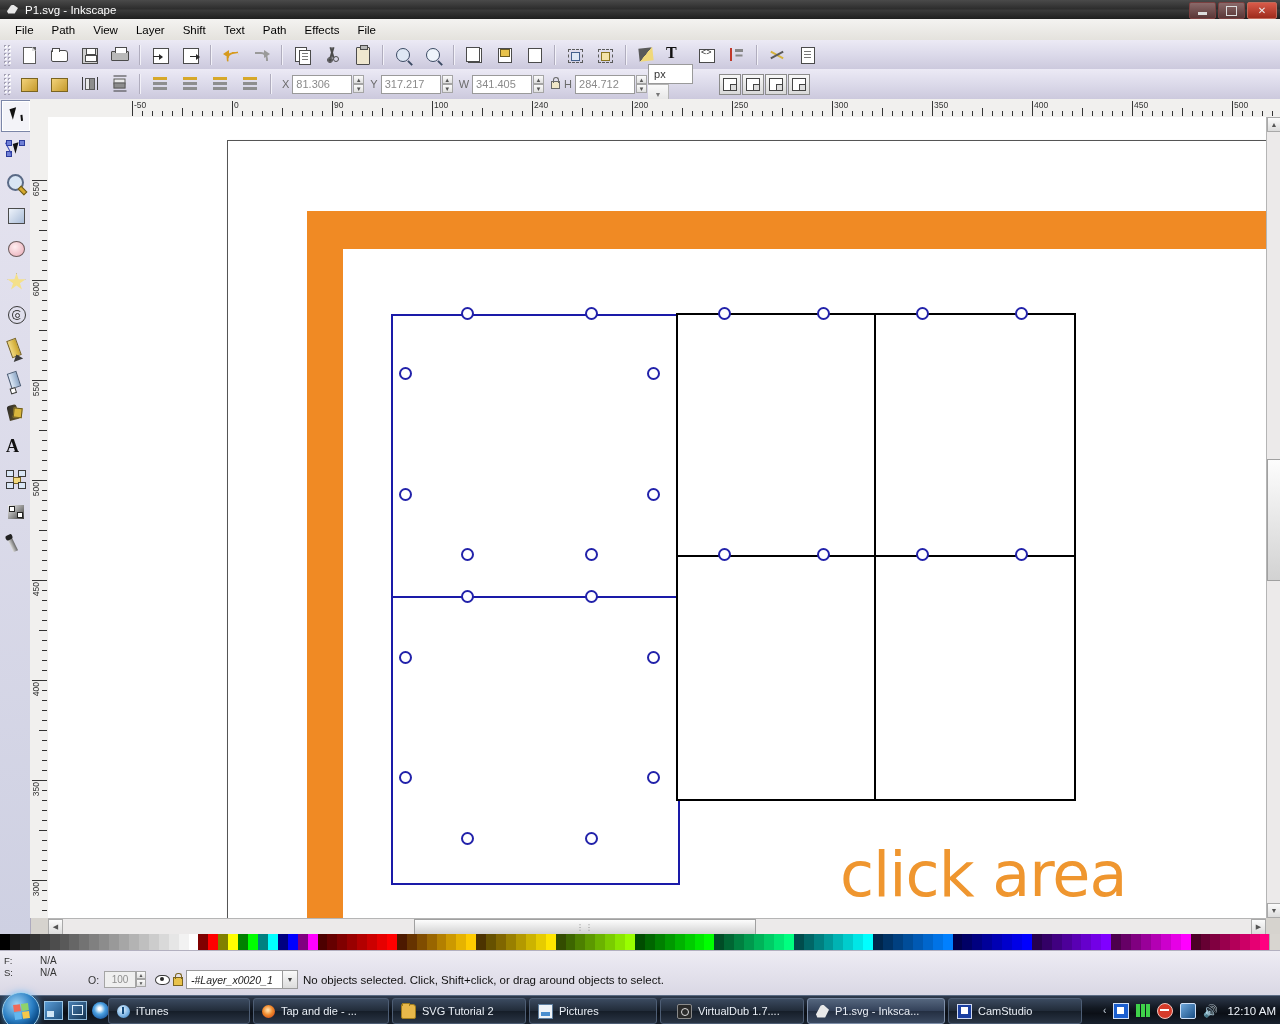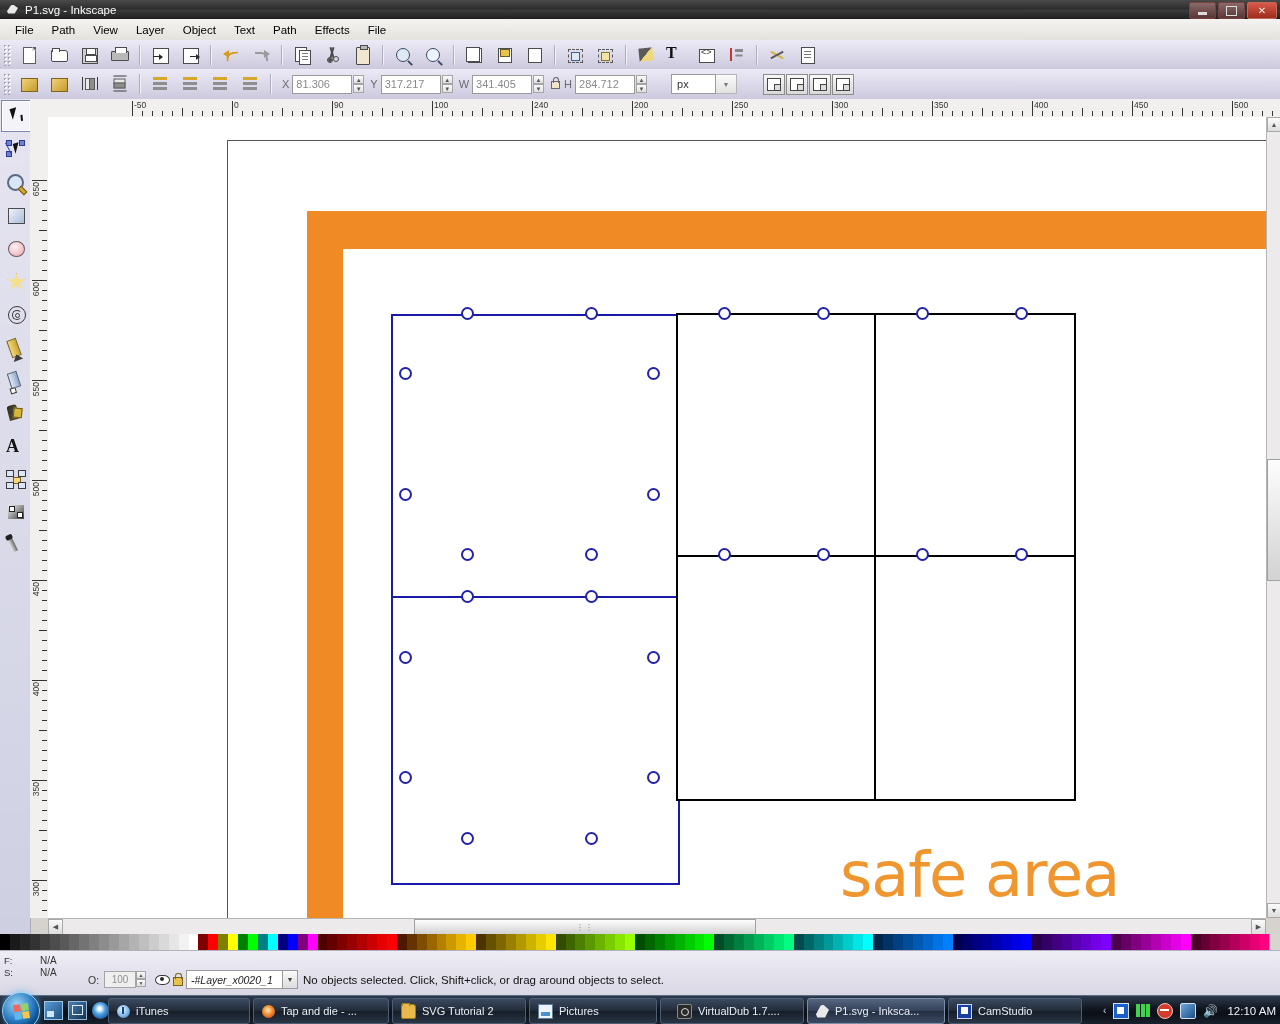--- a/index.html
+++ b/index.html
@@ -302,21 +302,21 @@
         </div>
       <div class="wb close">✕</div>
     </div>
   </div>
 
   <div class="menubar">
     <div class="menu-item">File</div>
     <div class="menu-item">Path</div>
     <div class="menu-item">View</div>
     <div class="menu-item">Layer</div>
-    <div class="menu-item">Object</div>
+    <div class="menu-item">Shift</div>
     <div class="menu-item">Text</div>
     <div class="menu-item">Path</div>
     <div class="menu-item">Effects</div>
     <div class="menu-item">File</div>
   </div>
 
   <div class="toolbar" id="cmdbar">
     <div class="tb-grip"></div>
     <div class="tbtn">
         <div class="ic">
@@ -548,21 +548,21 @@
 
     <div class="lockbtn"></div>
 
     <span class="fieldlbl" style="margin-left:1px;">H</span>
     <div class="numfield">284.712</div>
     <div class="spin">
         <span>▲</span>
         <span>▼</span>
       </div>
 
-    <div style="display:flex;margin-left:24px;">
+    <div style="display:flex;margin-left:1px;flex-direction:column;">
       <div class="unitsel">px</div>
       <div class="unitdrop">▼</div>
     </div>
 
     <div style="display:flex;margin-left:26px;">
       <div class="affbtn">
           <div class="mini"></div>
         </div>
       <div class="affbtn">
           <div class="mini"></div>
@@ -906,21 +906,21 @@
       <div class="circ" style="left:490px;top:166px;"></div>
       <div class="circ" style="left:589px;top:166px;"></div>
       <div class="circ" style="left:490px;top:407px;"></div>
       <div class="circ" style="left:589px;top:407px;"></div>
 
       <div class="circ" style="left:688px;top:166px;"></div>
       <div class="circ" style="left:787px;top:166px;"></div>
       <div class="circ" style="left:688px;top:407px;"></div>
       <div class="circ" style="left:787px;top:407px;"></div>
 
-      <div class="safe-text" style="left:612px;top:697px;">safe area</div>
+      <div class="safe-text" style="left:612px;top:697px;">click area</div>
     </div>
   </div>
 
   <div class="vscroll">
     <div class="sbtn" style="left:0;top:0;width:12px;height:13px;">▲</div>
     <div class="sthumb" style="left:0;top:342px;width:12px;height:120px;"></div>
     <div class="sbtn" style="left:0;bottom:0;width:12px;height:13px;">▼</div>
   </div>
   <div class="hscroll">
     <div class="sbtn" style="left:0;top:0;width:13px;height:14px;">◀</div>

